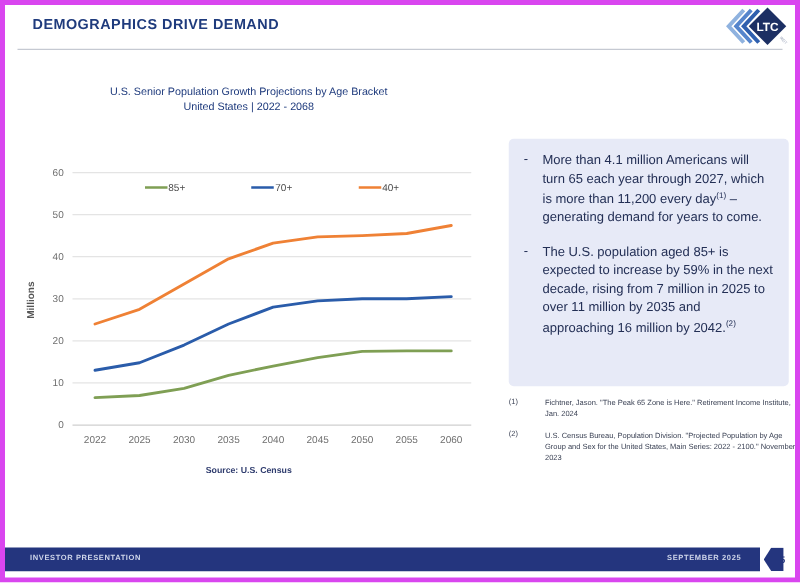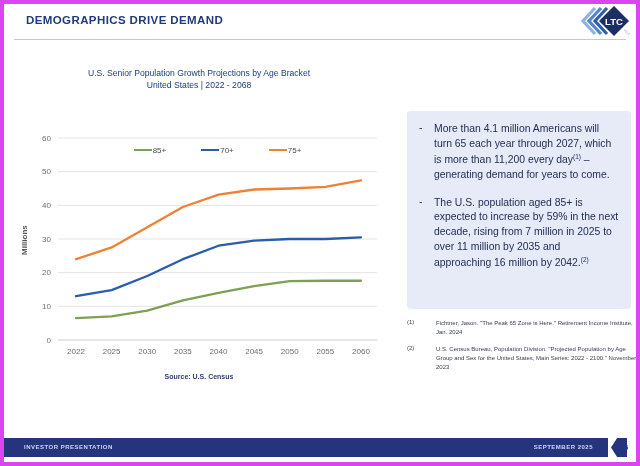--- a/index.html
+++ b/index.html
@@ -19,21 +19,21 @@
   
   .chart-title{
     position:absolute;left:30px;top:64px;width:330px;text-align:center;
     font-size:8.6px;font-weight:400;color:#1F3B7D;line-height:11.5px;
   }
   .plot-wrap{position:absolute;left:14px;top:120px;width:362px;height:240px;}
   .plot-svg{position:absolute;left:0;top:0;}
   .tick{font:8px "Liberation Sans",sans-serif;fill:#6e6e6e;}
   .legend{
     position:absolute;left:40px;top:20px;width:319px;height:12px;
-    display:flex;justify-content:center;align-items:center;gap:35px;
+    display:flex;justify-content:center;align-items:center;gap:53px;
   }
   .legend-item{display:flex;align-items:center;}
   .legend-item .swatch{display:inline-block;width:18px;height:2.6px;margin-right:1px;}
   .legend-item .lg-label{font-size:8px;color:#4a4a4a;}
   .millions{
     position:absolute;left:16px;top:251px;transform:rotate(-90deg);
     transform-origin:left top;font-size:8px;font-weight:700;color:#555;
   }
   .source-line{
     position:absolute;left:14px;top:369px;width:362px;text-align:center;
@@ -129,21 +129,21 @@
       <span class="legend-item">
         <span class="swatch" style="background: rgb(127, 159, 84);"></span>
         <span class="lg-label">85+</span>
       </span>
       <span class="legend-item">
         <span class="swatch" style="background: rgb(42, 92, 170);"></span>
         <span class="lg-label">70+</span>
       </span>
       <span class="legend-item">
         <span class="swatch" style="background: rgb(239, 129, 53);"></span>
-        <span class="lg-label">75+</span>
+        <span class="lg-label">40+</span>
       </span>
     </div>
   </div>
   <div class="millions">Millions</div>
   <div class="source-line">Source: U.S. Census</div>
 
   <div class="panel">
     <div class="bullet">
       <span class="dash">-</span>
       <span class="b-text"><span>More than 4.1 million Americans will turn 65 each year through 2027, which is more than 11,200 every day</span><sup>(1)</sup><span> – generating demand for years to come.</span></span>

